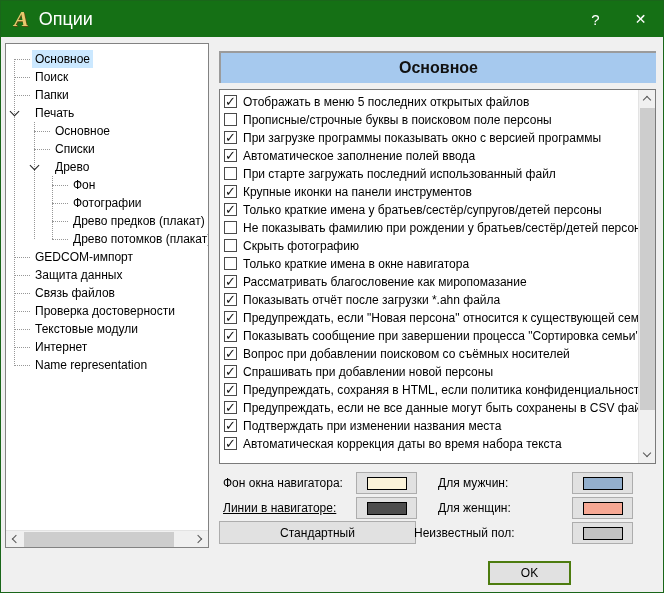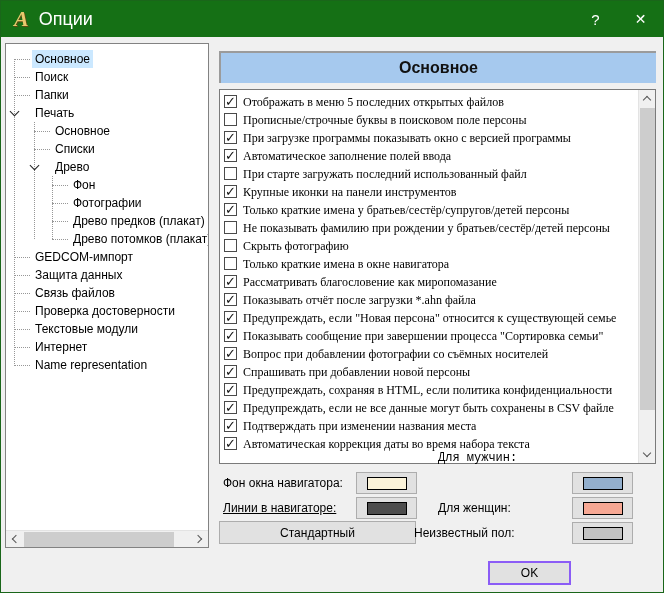--- a/index.html
+++ b/index.html
@@ -60,42 +60,42 @@
 
   
   .section-header { position:absolute; left:218px; top:50px; width:437px; height:32px;
                     background:#a6c9ee; border-top:2px solid #9b9b9b; border-left:2px solid #9b9b9b;
                     display:flex; align-items:center; justify-content:center;
                     font-weight:bold; font-size:16px; color:#111; }
 
   
   .options-list { position:absolute; left:218px; top:88px; width:437px; height:375px;
                   background:#fff; border:1px solid #7a7a7a; overflow:hidden; }
-  .opt-rows { position:absolute; left:0; top:0; right:17px; bottom:0; overflow:hidden; padding:3px 0 0 4px;font-family:Liberation Serif, serif; }
+  .opt-rows { position:absolute; left:0; top:0; right:17px; bottom:0; overflow:hidden; padding:3px 0 0 4px; }
   .opt-row { height:18px; line-height:18px; white-space:nowrap; overflow:hidden; }
   .cb { display:inline-block; width:13px; height:13px; border:1px solid #4a4a4a; background:#fff;
         vertical-align:-2px; margin-right:6px; position:relative; }
   .cb.checked::after { content:"✓"; font-family:"DejaVu Sans", sans-serif;
         position:absolute; left:0px; top:-3px; font-size:13px; color:#111; }
   
   .vscroll { position:absolute; right:0; top:0; bottom:0; width:17px; background:#f0f0f0;
              border-left:1px solid #e3e3e3; }
   .vs-arrow { position:absolute; left:0; width:16px; height:17px; display:flex;
               align-items:center; justify-content:center; }
   .vs-up { top:0; } .vs-down { bottom:0; }
   .vs-thumb { position:absolute; left:1px; top:18px; width:15px; height:302px; background:#cdcdcd; }
 
   
   .ctl-label { position:absolute; height:20px; line-height:20px; }
   .btn { position:absolute; background:#e1e1e1; border:1px solid #adadad;
          display:flex; align-items:center; justify-content:center; font-size:12px; cursor:default; }
   .swatch-btn { width:61px; height:22px; }
   .swatch { width:40px; height:13px; border:1px solid #000; }
   .std-btn { left:218px; top:520px; width:197px; height:23px; }
-  .ok-btn { left:487px; top:560px; width:83px; height:24px; border:2px solid #8b5cf6; }
+  .ok-btn { left:487px; top:560px; width:83px; height:24px; border:2px solid #4d7c0f; }
   .cancel-btn { left:578px; top:592px; width:80px; height:24px; }
 </style>
 </head>
 <body>
 
 <div class="window">
 
   <div class="titlebar">
     <span class="app-icon">A</span>
     <span class="title-text">Опции</span>
@@ -205,21 +205,21 @@
         <div class="opt-row"><span class="cb"></span><span>При старте загружать последний использованный файл</span></div>
         <div class="opt-row"><span class="cb checked"></span><span>Крупные иконки на панели инструментов</span></div>
         <div class="opt-row"><span class="cb checked"></span><span>Только краткие имена у братьев/сестёр/супругов/детей персоны</span></div>
         <div class="opt-row"><span class="cb"></span><span>Не показывать фамилию при рождении у братьев/сестёр/детей персоны</span></div>
         <div class="opt-row"><span class="cb"></span><span>Скрыть фотографию</span></div>
         <div class="opt-row"><span class="cb"></span><span>Только краткие имена в окне навигатора</span></div>
         <div class="opt-row"><span class="cb checked"></span><span>Рассматривать благословение как миропомазание</span></div>
         <div class="opt-row"><span class="cb checked"></span><span>Показывать отчёт после загрузки *.ahn файла</span></div>
         <div class="opt-row"><span class="cb checked"></span><span>Предупреждать, если "Новая персона" относится к существующей семье</span></div>
         <div class="opt-row"><span class="cb checked"></span><span>Показывать сообщение при завершении процесса "Сортировка семьи"</span></div>
-        <div class="opt-row"><span class="cb checked"></span><span>Вопрос при добавлении фотографии со съёмных носителей</span></div>
+        <div class="opt-row"><span class="cb checked"></span><span>Вопрос при добавлении поисковом со съёмных носителей</span></div>
         <div class="opt-row"><span class="cb checked"></span><span>Спрашивать при добавлении новой персоны</span></div>
         <div class="opt-row"><span class="cb checked"></span><span>Предупреждать, сохраняя в HTML, если политика конфиденциальности</span></div>
         <div class="opt-row"><span class="cb checked"></span><span>Предупреждать, если не все данные могут быть сохранены в CSV файле</span></div>
         <div class="opt-row"><span class="cb checked"></span><span>Подтверждать при изменении названия места</span></div>
         <div class="opt-row"><span class="cb checked"></span><span>Автоматическая коррекция даты во время набора текста</span></div>
       </div>
     <div class="vscroll">
       <span class="vs-arrow vs-up">
           <span class="arr arr-up"></span>
         </span>
@@ -235,21 +235,21 @@
     <span class="swatch" id="sw-navbg" style="background: rgb(251, 243, 217);"></span>
   </div>
 
   <span class="ctl-label" style="left:222px; top:497px;text-decoration:underline;">Линии в навигаторе:</span>
   <div class="btn swatch-btn" style="left:355px; top:496px;">
     <span class="swatch" id="sw-navlines" style="background: rgb(77, 77, 77);"></span>
   </div>
 
   <div class="btn std-btn">Стандартный</div>
 
-  <span class="ctl-label" style="left:437px; top:447px;font-family:Liberation Mono, monospace;">Для мужчин:</span>
+  <span class="ctl-label" style="left:437px; top:472px;">Для мужчин:</span>
   <div class="btn swatch-btn" style="left:571px; top:471px;">
     <span class="swatch" id="sw-male" style="background: rgb(147, 175, 205);"></span>
   </div>
 
   <span class="ctl-label" style="left:421px; top:497px;margin-left:16px;">Для женщин:</span>
   <div class="btn swatch-btn" style="left:571px; top:496px;">
     <span class="swatch" id="sw-female" style="background: rgb(246, 168, 148);"></span>
   </div>
 
   <span class="ctl-label" style="left:413px; top:522px;">Неизвестный пол:</span>

